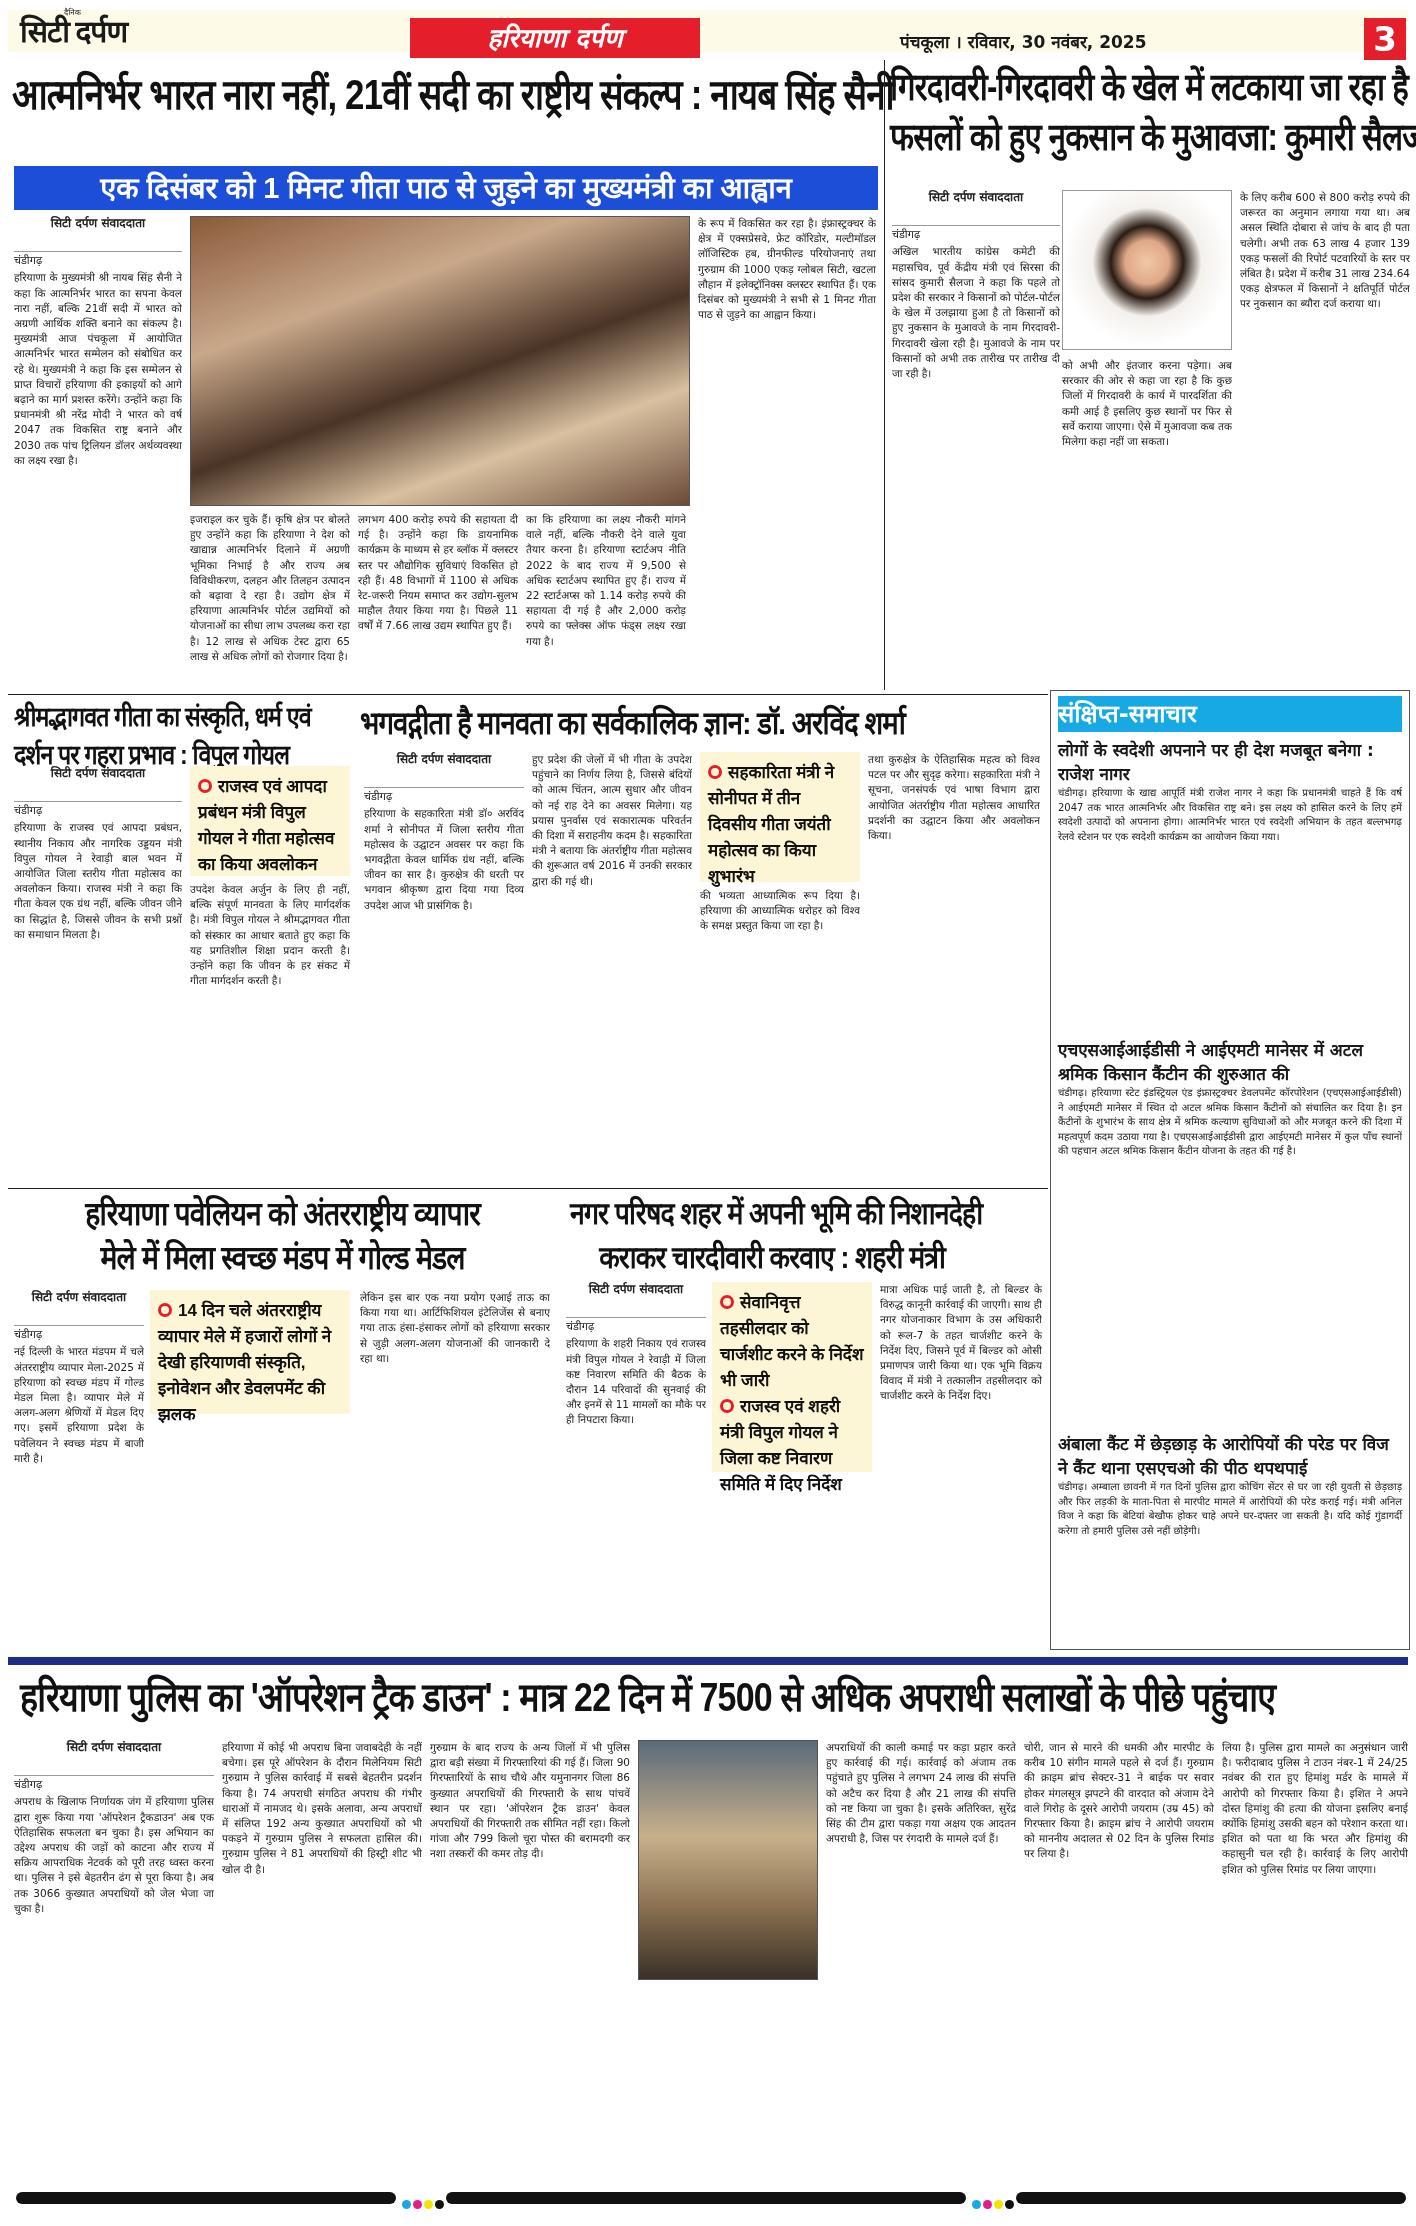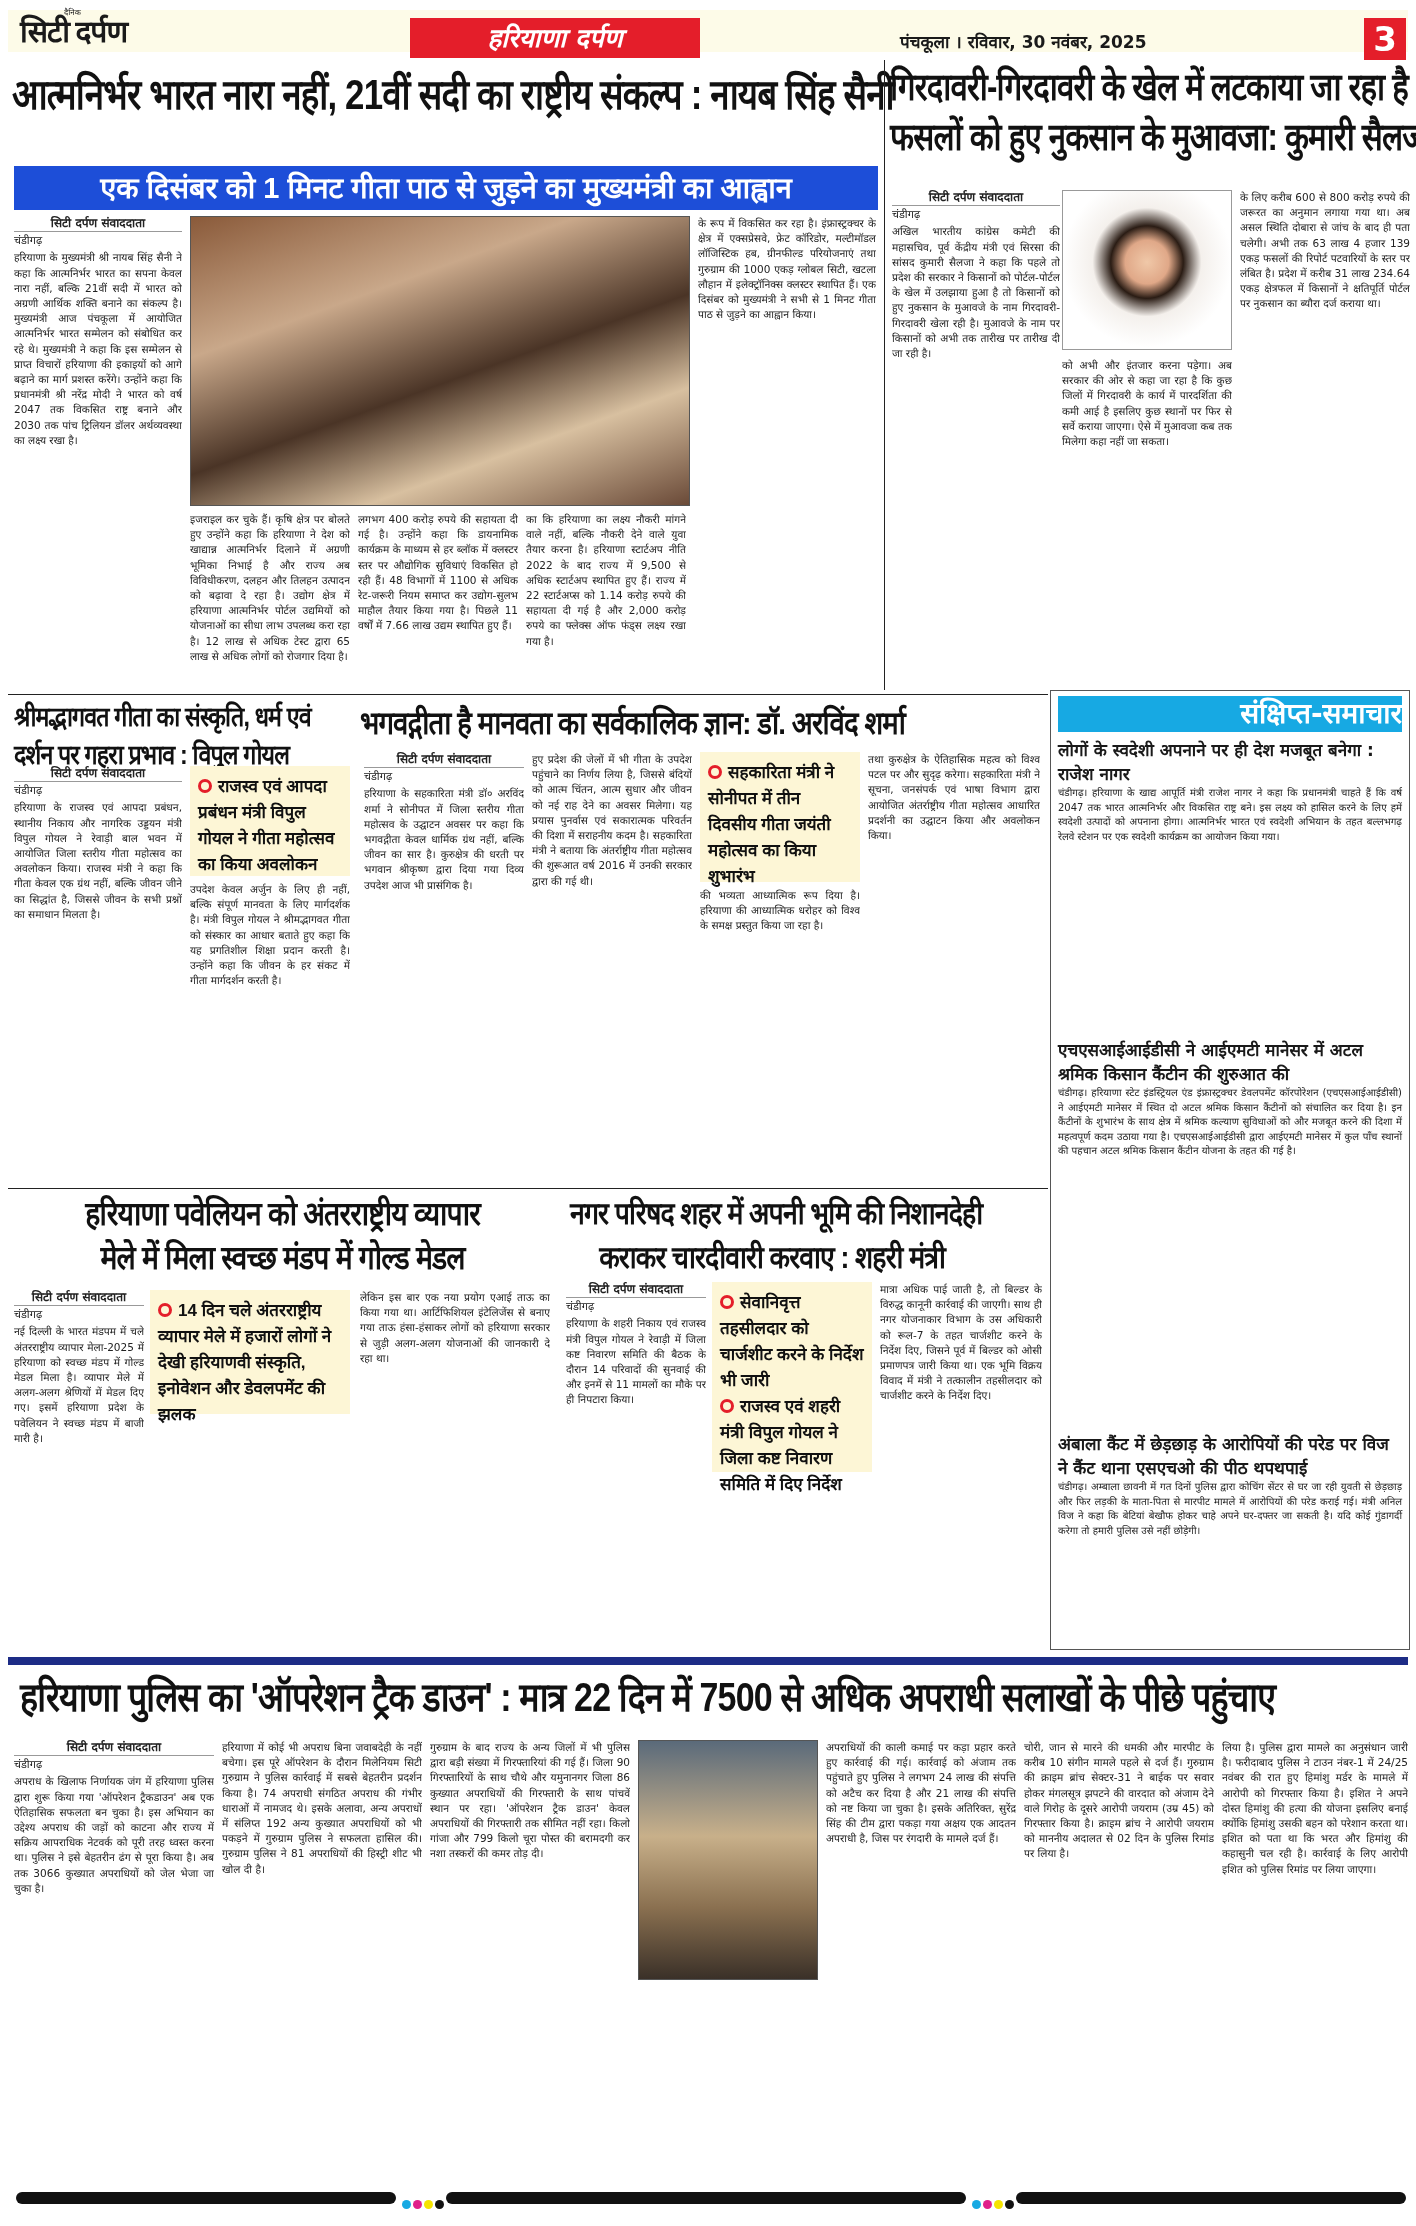--- a/index.html
+++ b/index.html
@@ -9,31 +9,31 @@
 .logo{left:20px;top:10px;font-size:30px;font-weight:bold;letter-spacing:-1px;font-family:Liberation Serif, serif}
 .logo-small{left:64px;top:6px;font-size:8px}
 .section-tag{left:410px;top:18px;width:290px;height:40px;background:#e41e2a;color:#fff;font-size:26px;font-weight:bold;text-align:center;line-height:40px;font-style:italic}
 .dateline{left:900px;top:30px;font-size:17px;font-weight:bold}
 .pagenum{left:1364px;top:18px;width:42px;height:42px;background:#e41e2a;color:#fff;font-size:34px;font-weight:bold;text-align:center;line-height:42px}
 .hl{font-family:"Liberation Sans",sans-serif;font-weight:bold;color:#111;letter-spacing:-1px;white-space:nowrap}
 .h1{left:12px;top:64px;font-size:42px;transform:scaleX(.83);transform-origin:left}
 .subbar{left:14px;top:166px;width:864px;height:44px;background:#1d4ed8;color:#fff;font-size:29px;font-weight:bold;text-align:center;line-height:44px;font-family:"Liberation Sans",sans-serif}
 .h2{left:890px;top:62px;font-size:38px;line-height:50px;transform:scaleX(.82);transform-origin:left}
 .col{font-size:10.5px;line-height:15.2px;text-align:justify;color:#222;overflow:hidden}
-.byline{font-size:12px;font-weight:bold;text-align:center;border-bottom:1px solid #999;padding-bottom:0;margin-bottom:1px}
+.byline{font-size:12px;font-weight:bold;text-align:center;border-bottom:1px solid #999;padding-bottom:20px;margin-bottom:1px}
 .place{font-size:11px;margin-bottom:2px}
 .photo{background:linear-gradient(160deg,#8a5a3a 0%,#c9a88a 30%,#4a3426 55%,#d8c0a0 75%,#6a4a38 100%);border:1px solid #555}
 .photo2{background:radial-gradient(circle at 50% 45%,#f0c8a8 0%,#e0a888 18%,#2a1c14 30%,#f4f0ec 45%,#fff 70%);border:1px solid #999}
 .photo3{background:linear-gradient(180deg,#5a6a7a 0%,#c8b08a 40%,#8a7050 70%,#3a3028 100%);border:1px solid #555}
 .rule{background:#222}
 .h3{font-size:27px;line-height:38px;transform:scaleX(.86);transform-origin:left}
 .pull{background:#fdf6d6;padding:8px 8px;font-family:"Liberation Sans",sans-serif;font-weight:bold;font-size:17px;line-height:26px;color:#111}
 .pull .bul{display:inline-block;width:14px;height:14px;border:3px solid #e41e2a;border-radius:50%;margin-right:6px;vertical-align:-1px}
 .brief-box{left:1050px;top:690px;width:360px;height:960px;border:1px solid #555}
-.brief-head{left:1058px;top:696px;width:344px;height:36px;background:#17a9e3;color:#fff;font-size:28px;font-weight:bold;text-align:right;line-height:36px}
+.brief-head{left:1058px;top:696px;width:344px;height:36px;background:#17a9e3;color:#fff;font-size:24px;font-weight:bold;text-align:left;line-height:36px}
 .bh{font-size:17px;font-weight:bold;line-height:24px}
 .bt{font-size:10px;line-height:14.6px;text-align:justify;color:#222}
 .navy{left:8px;top:1657px;width:1400px;height:8px;background:#1d2c86}
 .h4{left:20px;top:1668px;font-size:40px;transform:scaleX(.85);transform-origin:left}
 .reg{top:2192px;height:12px}
 .regbar{height:12px;background:#111;border-radius:6px}
 .dot{display:inline-block;width:9px;height:9px;border-radius:50%;margin-right:2px}
 </style>
 </head>
 <body>

